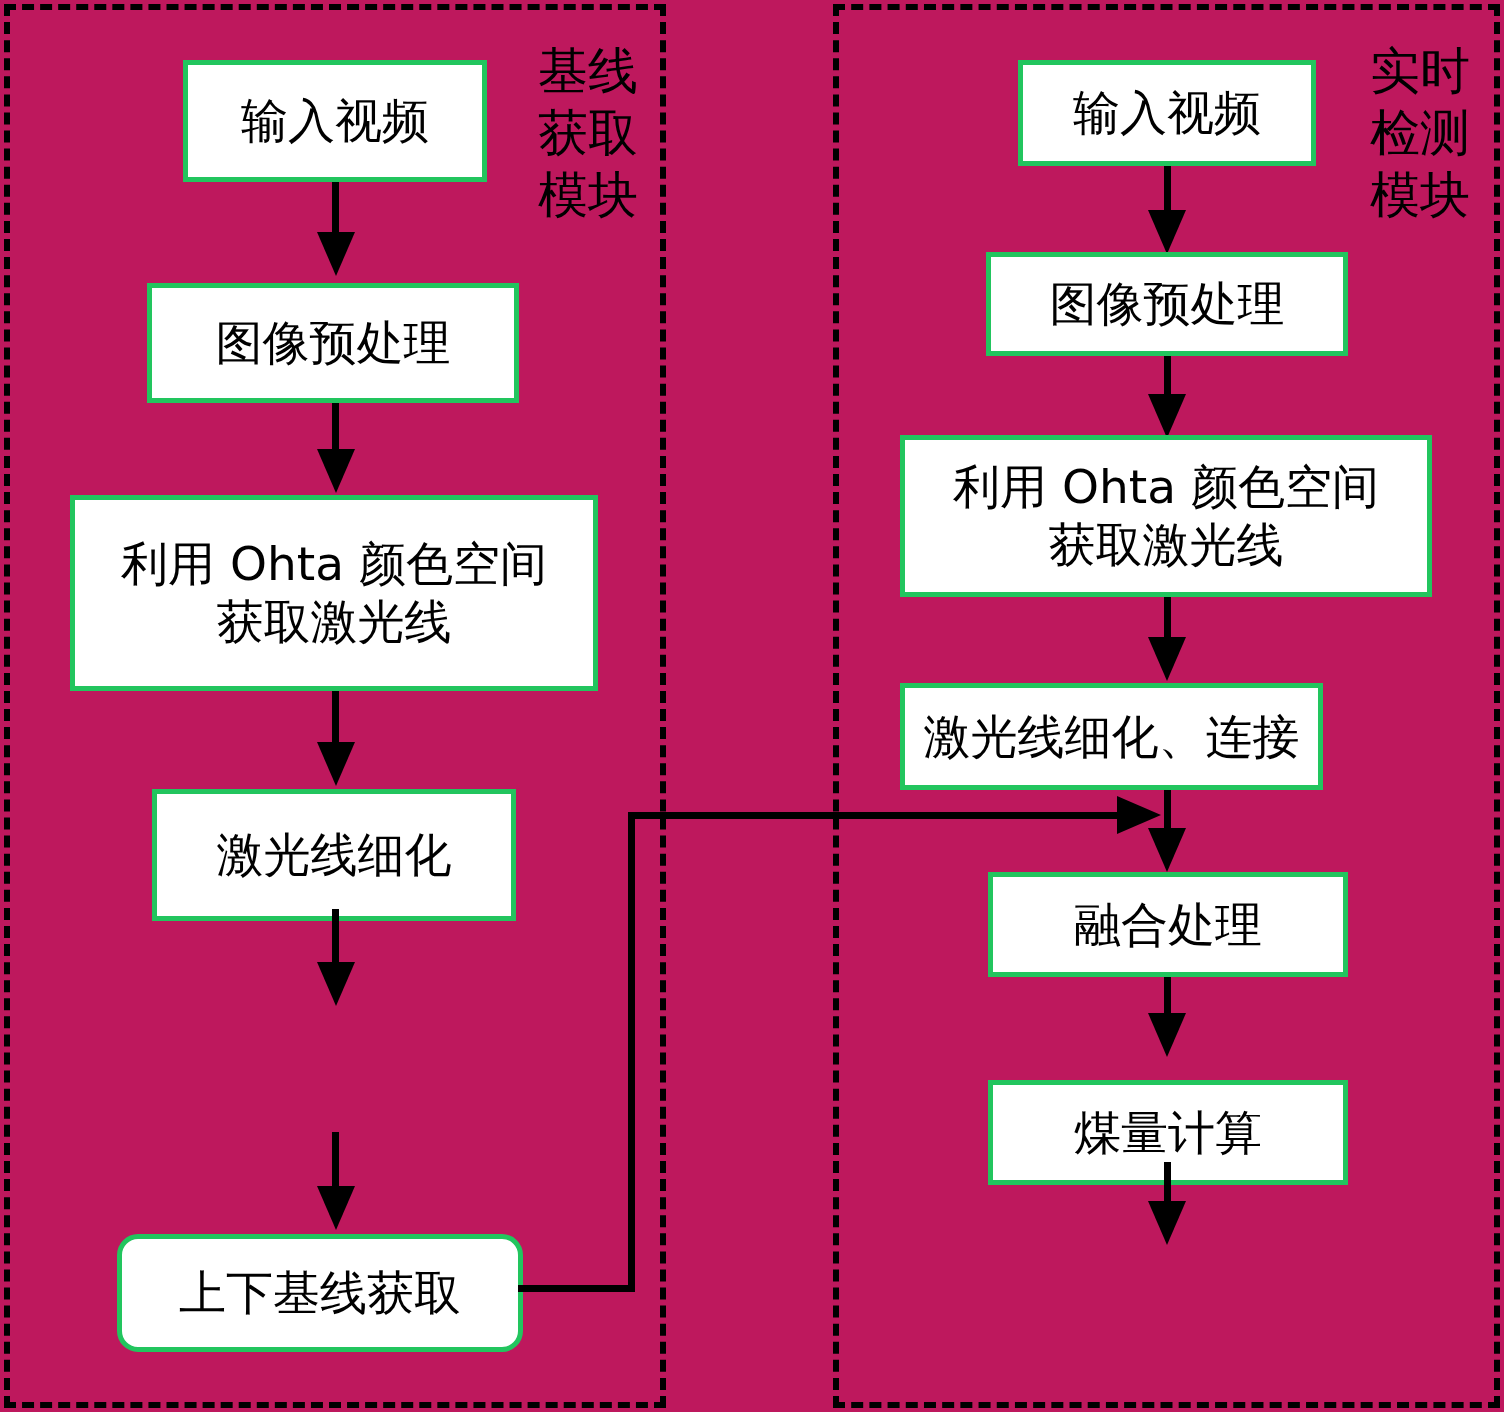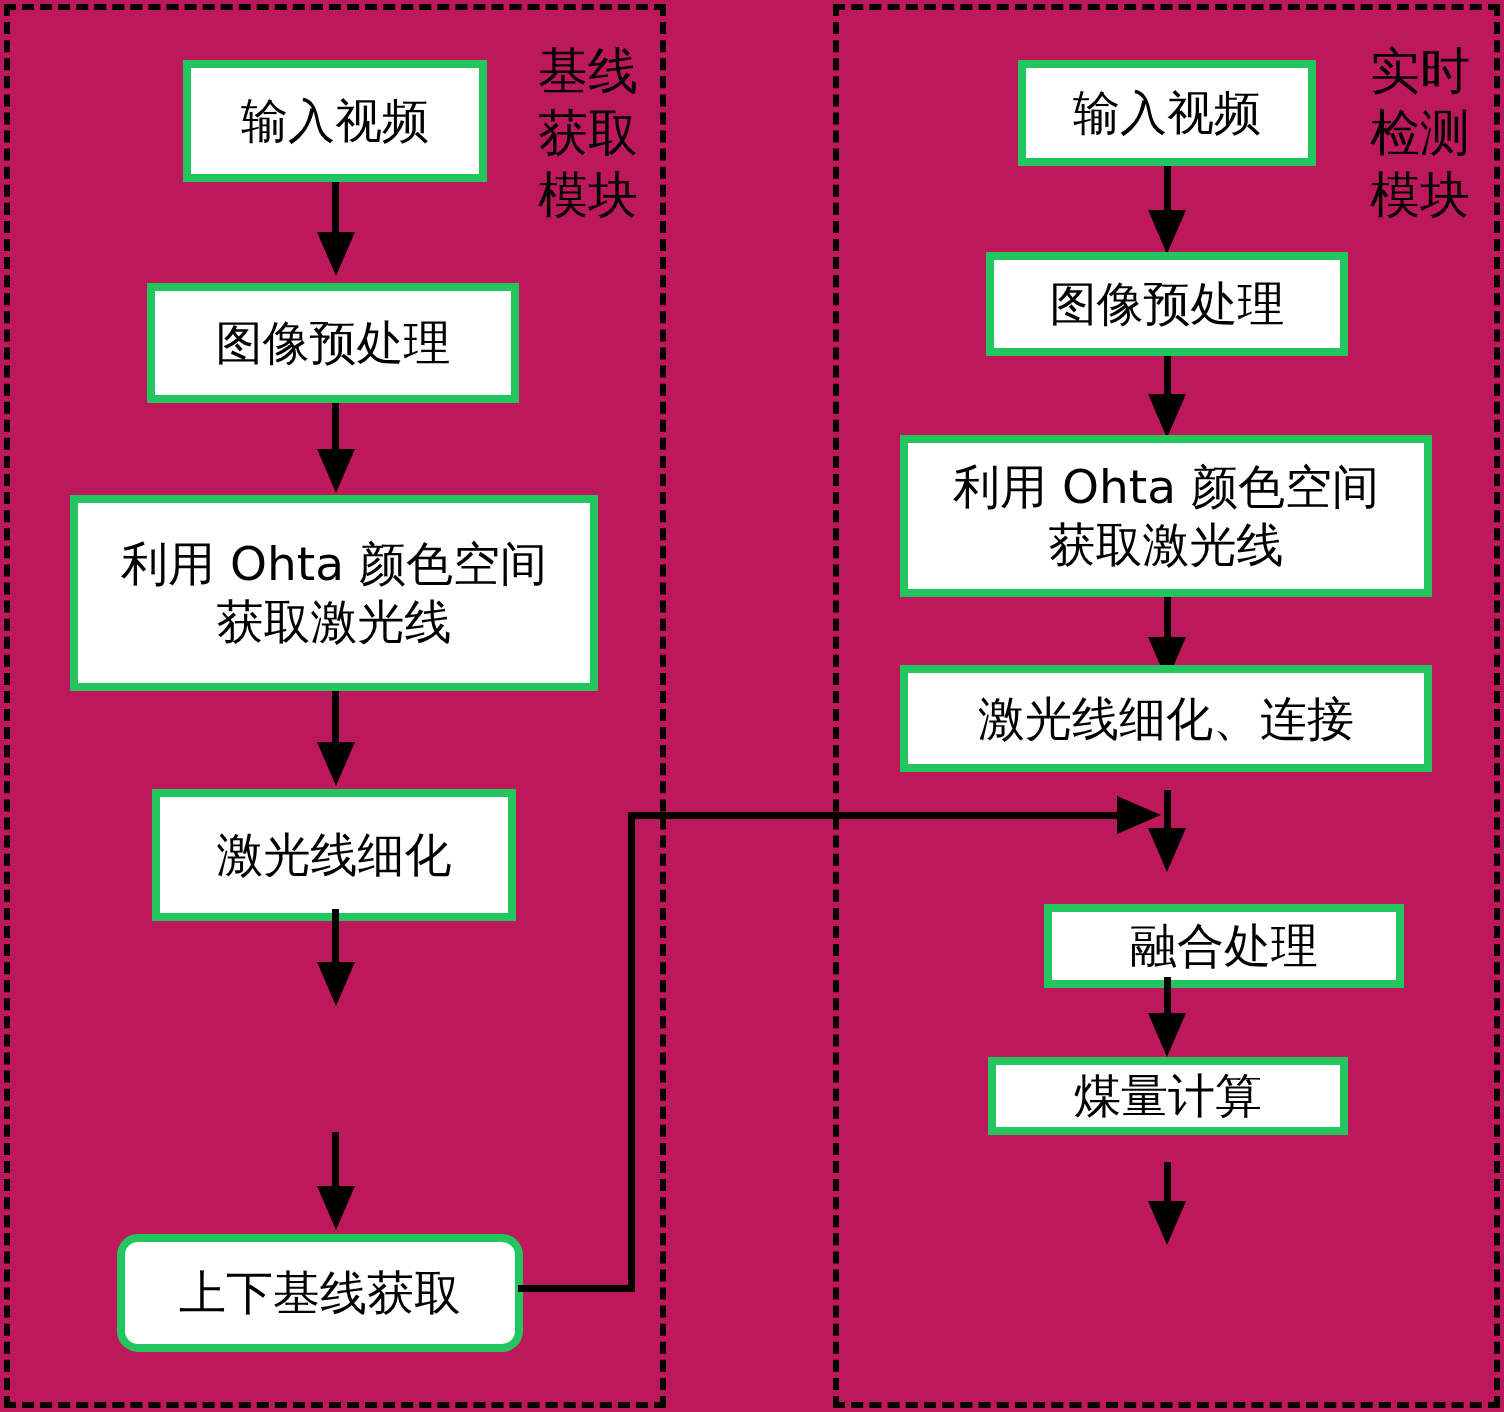--- a/index.html
+++ b/index.html
@@ -36,21 +36,21 @@
     letter-spacing: 0px;
     white-space: pre;
     text-align: center;
     font-family: "DejaVu Sans", "Liberation Sans", sans-serif;
   }
 
   
   .node {
     position: absolute;
     box-sizing: border-box;
-    border: 8px solid #22c55e;
+    border: 5px solid #22c55e;
     background: #ffffff;
     display: flex;
     align-items: center;
     justify-content: center;
     text-align: center;
     color: #000000;
     font-size: 47px;
     line-height: 58px;
     white-space: pre-line;
     font-family: "DejaVu Sans", "Liberation Sans", sans-serif;
@@ -138,26 +138,26 @@
 
   <div class="node" style="left:986px; top:252px; width:362px; height:104px;">图像预处理</div>
   <div class="vline" style="left:1164px; top:356px; height:42px;"></div>
   <div class="arrow-down" style="left:1148px; top:394px;"></div>
 
   <div class="node" style="left:900px; top:435px; width:532px; height:162px;">利用 Ohta 颜色空间
 获取激光线</div>
   <div class="vline" style="left:1164px; top:597px; height:44px;"></div>
   <div class="arrow-down" style="left:1148px; top:637px;"></div>
 
-  <div class="node" style="left:900px; top:665px; width:532px; height:107px;">激光线细化、连接</div>
+  <div class="node" style="left:900px; top:683px; width:423px; height:107px;">激光线细化、连接</div>
   <div class="vline" style="left:1164px; top:790px; height:42px;"></div>
   <div class="arrow-down" style="left:1148px; top:828px;"></div>
 
-  <div class="node" style="left:1044px; top:872px; width:360px; height:84px;margin-top:32px;">融合处理</div>
+  <div class="node" style="left:988px; top:872px; width:360px; height:105px;">融合处理</div>
   <div class="vline" style="left:1164px; top:977px; height:40px;"></div>
   <div class="arrow-down" style="left:1148px; top:1013px;"></div>
 
-  <div class="node" style="left:988px; top:1057px; width:360px; height:78px;">煤量计算</div>
+  <div class="node" style="left:988px; top:1080px; width:360px; height:105px;">煤量计算</div>
   <div class="vline" style="left:1164px; top:1162px; height:43px;"></div>
   <div class="arrow-down" style="left:1148px; top:1201px;"></div>
 
 
 </div>
 
 </body></html>

